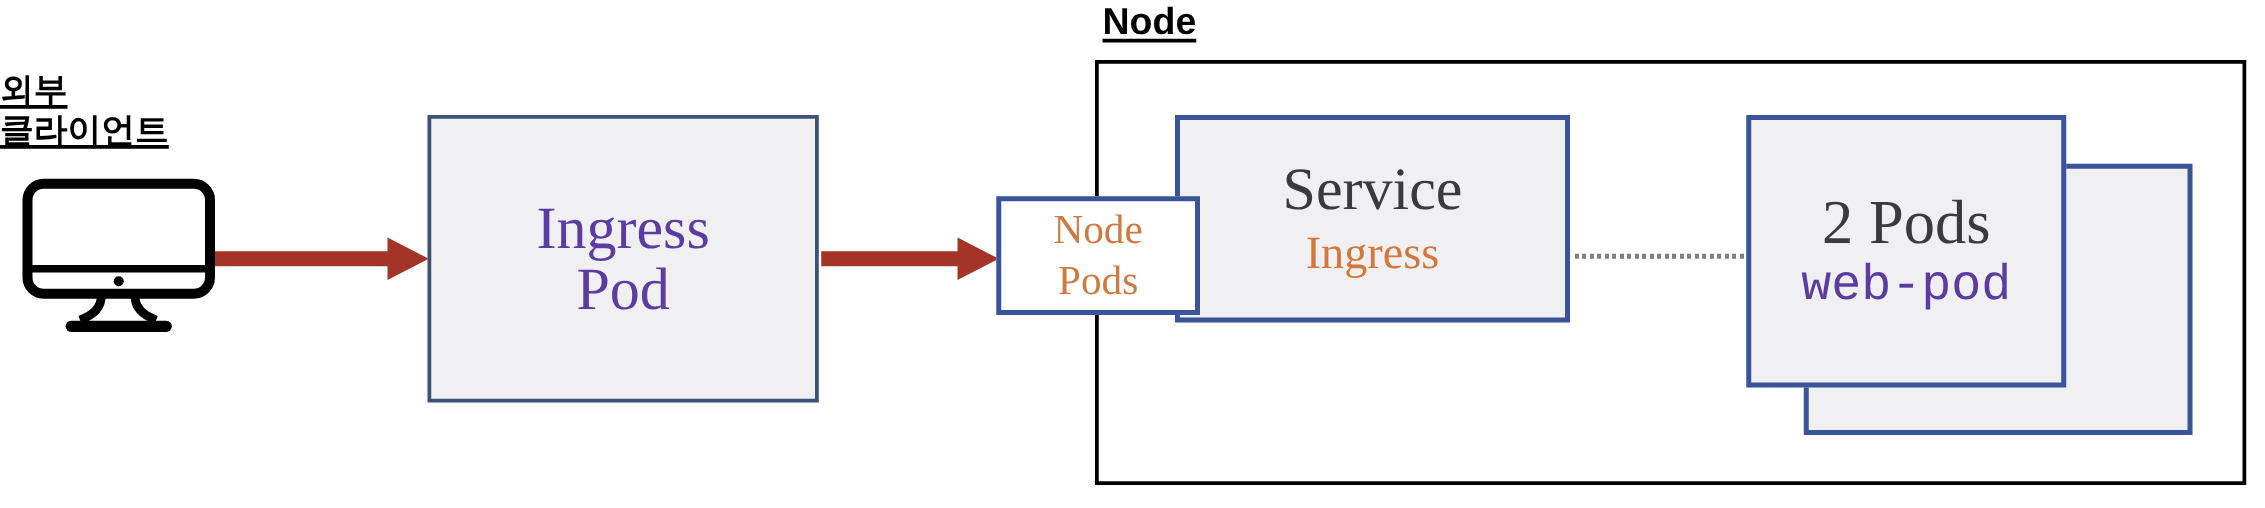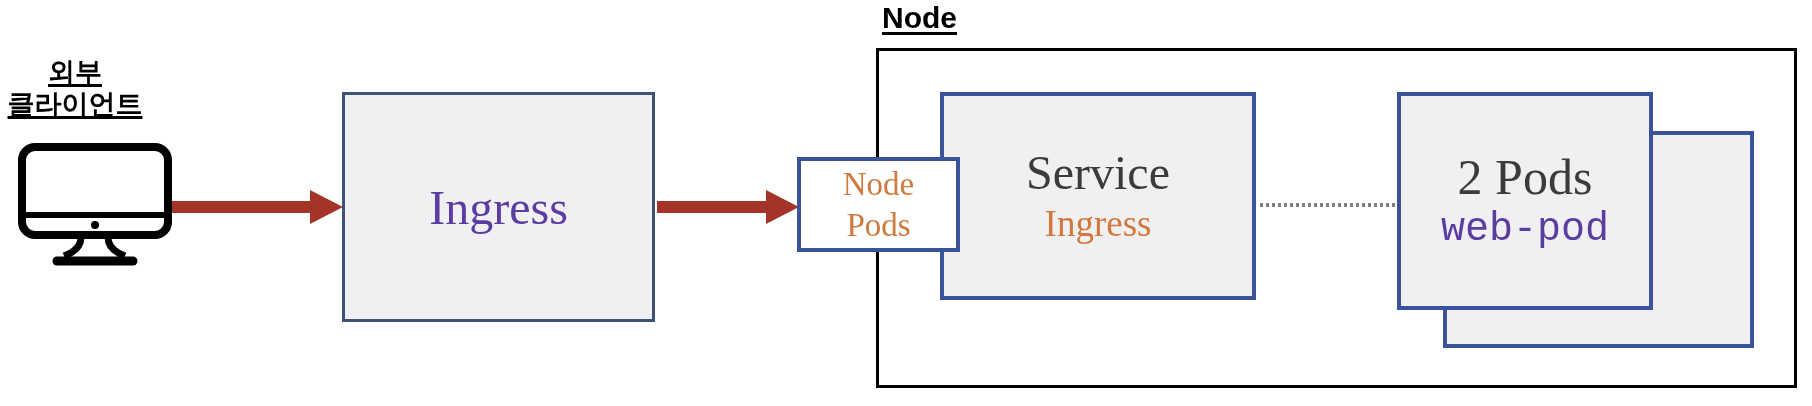--- a/index.html
+++ b/index.html
@@ -8,21 +8,21 @@
     width:1812px;height:406px;
     background:#ffffff;
     font-family:"Liberation Sans","DejaVu Sans",sans-serif;
     overflow:hidden;
   }
   .abs{position:absolute;}
 
   
   .client-label{
     left:0;top:56px;width:150px;
-    text-align:center;
+    text-align:left;
     font-weight:bold;font-size:27px;line-height:32px;
     color:#000;
   }
   .client-label span{text-decoration:underline;text-decoration-thickness:3px;text-underline-offset:3px;}
 
   
   .monitor{left:17px;top:142px;}
 
   
   .arrow-shaft{height:12px;background:var(--arrow-red,#a33427);}
@@ -68,21 +68,21 @@
   .nodeport-box{
     left:797px;top:157px;width:163px;height:95px;
     background:#ffffff;
     border:4px solid var(--border-blue,#3a549b);
     font-size:33px;line-height:41px;
     color:var(--orange,#cd7c41);
     z-index:5;
   }
 
   .service-box{
-    left:940px;top:92px;width:316px;height:208px;
+    left:940px;top:92px;width:316px;height:166px;
     border:4px solid var(--border-blue,#3a549b);
     z-index:2;
   }
   .service-title{font-size:48px;line-height:56px;color:var(--charcoal,#3b3b3b);}
   .service-sub{font-size:37px;line-height:46px;color:var(--orange-bright,#d2783c);}
 
   .dotted-link{
     left:1260px;top:203px;width:137px;height:4px;
     background:repeating-linear-gradient(90deg,var(--dotted-gray,#7f7f7f) 0 3px,transparent 3px 6px);
     z-index:2;
@@ -120,20 +120,21 @@
       <path d="M91,95 C91,104 97,110 108,114" fill="none" stroke="#000000" stroke-width="7"></path>
       <line x1="40" y1="119" x2="116" y2="119" stroke="#000000" stroke-width="9" stroke-linecap="round"></line>
     </svg>
   </div>
 
   <div class="abs arrow-shaft shaft1"></div>
   <div class="abs arrow-head head1"></div>
 
   <div class="abs dbox ingress-box">
     <div>Ingress</div>
+    <div>Pod</div>
   </div>
 
   <div class="abs arrow-shaft shaft2"></div>
   <div class="abs arrow-head head2"></div>
 
   <div class="abs node-title">Node</div>
   <div class="abs node-box"></div>
 
   <div class="abs dbox nodeport-box">
     <div>Node</div>

